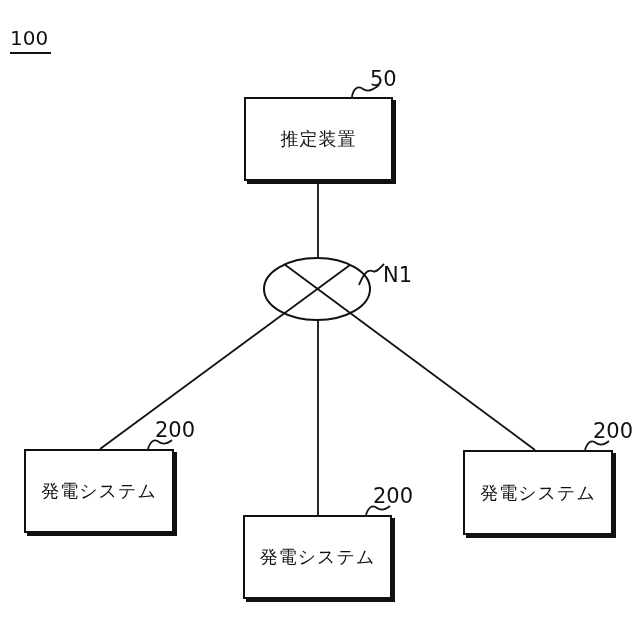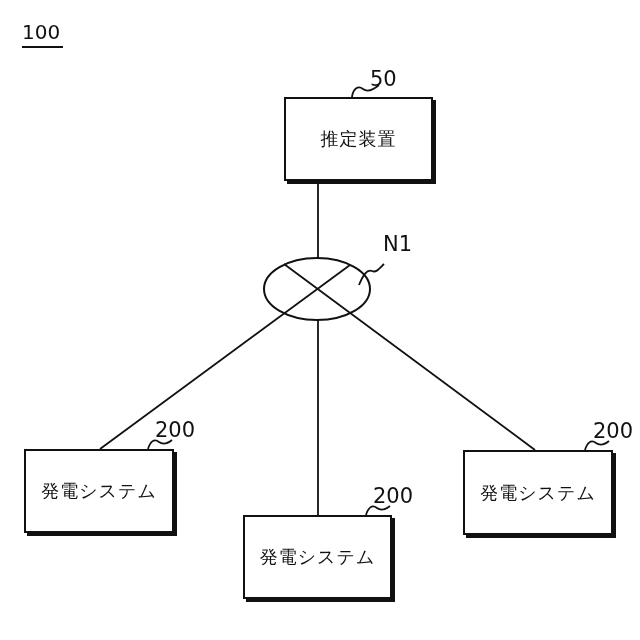--- a/index.html
+++ b/index.html
@@ -36,27 +36,26 @@
   .ref-label {
     position: absolute;
     font-size: 21px;
     color: var(--line);
     white-space: nowrap;
     line-height: 1;
   }
   .figure-label {
     position: absolute;
     left: 10px;
-    top: 22px;
+    top: 28px;
     font-size: 20px;
     color: var(--line);
     line-height: 1;
     border-bottom: 2px solid var(--line);
     padding: 0 3px 4px 0;
-    margin-left: 12px;
   }
 </style>
 </head>
 <body>
 
 <div id="canvas">
 
   <svg id="wires" viewBox="0 0 640 640" xmlns="http://www.w3.org/2000/svg">
 
     <ellipse cx="317" cy="289" rx="53" ry="31" fill="#ffffff" stroke="var(--line)" stroke-width="2"></ellipse>
@@ -71,26 +70,26 @@
 
     <path d="M 352,97 C 353,89 358,85 363,89 C 367,92 372,91 379,85" fill="none" stroke="var(--line)" stroke-width="1.8"></path>
     <path d="M 359,285 C 363,275 367,269 372,271 C 376,273 379,269 384,264" fill="none" stroke="var(--line)" stroke-width="1.8"></path>
     <path d="M 148,449 C 150,442 154,438 159,442 C 163,445 167,444 172,440" fill="none" stroke="var(--line)" stroke-width="1.8"></path>
     <path d="M 366,515 C 368,508 372,504 377,508 C 381,511 385,510 390,506" fill="none" stroke="var(--line)" stroke-width="1.8"></path>
     <path d="M 585,450 C 587,443 591,439 596,443 C 600,446 604,445 609,441" fill="none" stroke="var(--line)" stroke-width="1.8"></path>
   </svg>
 
   <div class="figure-label">100</div>
 
-  <div class="node-box" style="left:244px; top:97px; width:149px; height:84px;margin-left:40px;">
+  <div class="node-box" style="left:244px; top:97px; width:149px; height:84px;">
     <span class="box-label">推定装置</span>
   </div>
   <div class="ref-label" style="left:370px; top:69px;">50</div>
 
-  <div class="ref-label" style="left:383px; top:234px;">N1</div>
+  <div class="ref-label" style="left:383px; top:265px;">N1</div>
 
   <div class="node-box" style="left:24px; top:449px; width:150px; height:84px;">
     <span class="box-label">発電システム</span>
   </div>
   <div class="ref-label" style="left:155px; top:420px;">200</div>
 
   <div class="node-box" style="left:243px; top:515px; width:149px; height:84px;">
     <span class="box-label">発電システム</span>
   </div>
   <div class="ref-label" style="left:373px; top:486px;">200</div>

